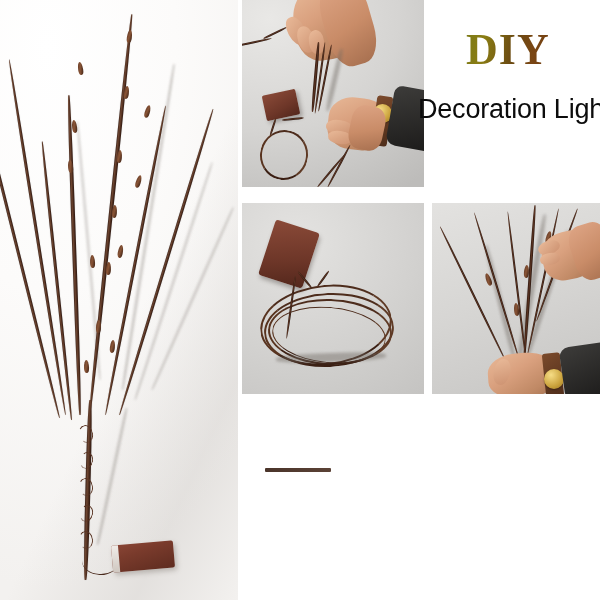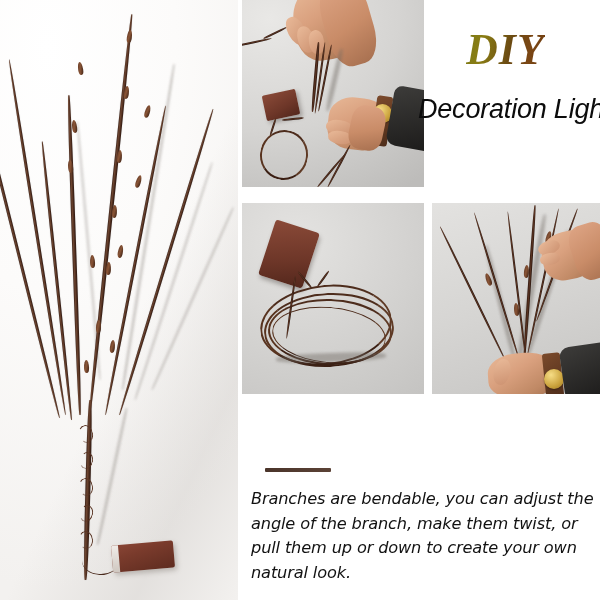--- a/index.html
+++ b/index.html
@@ -3,21 +3,21 @@
 <meta charset="utf-8">
 <style>
   html,body{margin:0;padding:0;}
   body{
     width:600px;height:600px;
     background:#fdfdfc;
     font-family:"DejaVu Sans", sans-serif;
     overflow:hidden;
     position:relative;
   }
-  .page{position:relative;width:600px;height:600px;background:#ffffff;overflow:hidden;font-style:italic;}
+  .page{position:relative;width:600px;height:600px;background:#ffffff;overflow:hidden;}
 
   
   .panel-main{
     position:absolute;left:0;top:0;width:238px;height:600px;
     background:
       radial-gradient(120% 90% at 20% 8%, #ffffff 0%, #fcfbfa 45%, #f3f1ef 100%);
     overflow:hidden;
   }
   .panel-main .wallshade{
     position:absolute;left:0;top:0;width:100%;height:100%;
@@ -257,15 +257,14 @@
     <div class="watchband" style="left:112px;top:150px;width:18px;height:44px;transform:rotate(-6deg);"></div>
     <div class="watchface" style="left:112px;top:166px;width:20px;height:20px;"></div>
     <div class="sleeve" style="left:130px;top:142px;width:44px;height:52px;border-radius:10px 0 0 8px;transform:rotate(-8deg);"></div>
   </div>
 
   <div class="diy-shadow">DIY</div>
   <div class="diy">DIY</div>
   <div class="headline">Decoration Light</div>
 
   <div class="divider"></div>
-  <div class="body-copy">Branches are bendable, you can adjust the angle of the branch, make them twist, or pull them up or down to create your own natural look.</div>
 
 </div>
 
 </body></html>

